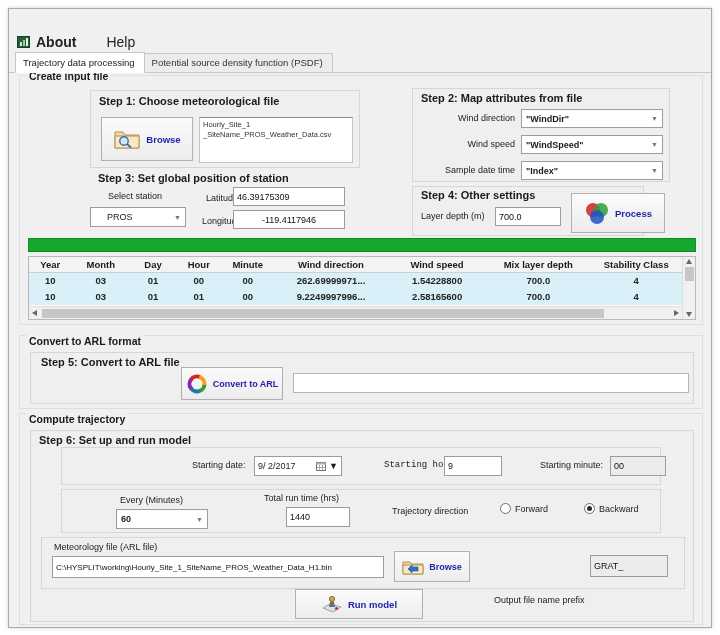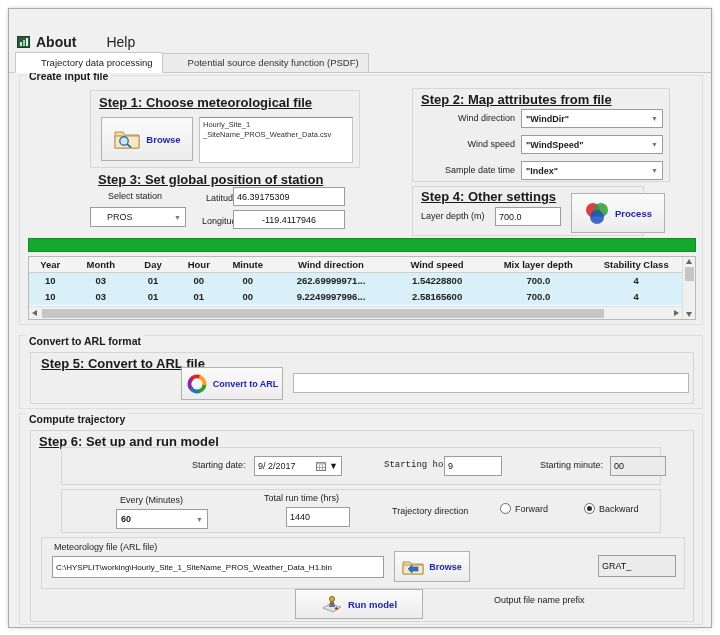--- a/index.html
+++ b/index.html
@@ -10,29 +10,29 @@
   .window{position:absolute;left:8px;top:8px;width:704px;height:620px;background:var(--form_bg);border:1px solid #a9a9a9;box-shadow:0 0 4px rgba(0,0,0,.18);}
   
   .titlebar{position:absolute;left:0;top:0;width:100%;height:22px;background:#fff;border-bottom:1px solid #e8e8e8;display:flex;align-items:center;}
   .title-text{font-size:8.5px;color:#333;margin-left:5px;}
   .close-btn{position:absolute;right:8px;top:3px;width:18px;height:16px;display:flex;align-items:center;justify-content:center;font-size:11px;color:#555;cursor:pointer;}
   
   .menubar{position:absolute;left:0;top:22px;width:100%;height:21px;background:var(--form_bg);display:flex;align-items:center;}
   .menu-item{font-size:14px;color:#222;padding:2px 6px;cursor:pointer;}
   
   .tabstrip{position:absolute;left:0;top:43px;width:100%;height:21px;display:flex;align-items:flex-end;}
-  .tab{font-size:9.5px;padding:3px 9px 4px 25px;border:1px solid #c8c8c8;cursor:pointer;white-space:nowrap;}
+  .tab{font-size:9.5px;padding:3px 9px 4px 7px;border:1px solid #c8c8c8;cursor:pointer;white-space:nowrap;}
   .tab.active{background:#fff;border-bottom:1px solid #fff;margin-left:6px;position:relative;z-index:2;padding-top:4px;}
   .tab.inactive{background:#ececec;color:#333;border-left:none;}
   .tab-baseline{position:absolute;left:0;bottom:0;width:100%;border-bottom:1px solid #c8c8c8;z-index:1;}
   
   .groupbox{position:absolute;border:1px solid #dedede;}
   .group-label{position:absolute;left:6px;top:0px;font-size:10.5px;font-weight:bold;background:var(--form_bg);padding:0 3px;line-height:12px;}
   .panelbox{position:absolute;border:1px solid #d6d6d6;background:#efefef;}
-  .step-label{font-size:13px;font-weight:bold;white-space:nowrap;text-decoration:underline;}
+  .step-label{font-size:11px;font-weight:bold;white-space:nowrap;}
   .lbl{font-size:9px;color:#1c1c1c;white-space:nowrap;}
   .tb{position:absolute;background:#fff;border:1px solid #9c9c9c;font-family:"Liberation Sans",sans-serif;font-size:9px;padding:1px 3px;color:#111;}
   .tb.gray{background:#ececec;}
   .combo{position:absolute;background:#fff;border:1px solid #9c9c9c;display:flex;align-items:center;justify-content:space-between;padding:0 4px;font-size:9px;cursor:pointer;}
   .combo .val{font-weight:bold;}
   .combo .chev{color:#777;font-size:7px;}
   .btn{position:absolute;background:linear-gradient(#fbfbfb,#ececec);border:1px solid #b0b0b0;display:flex;align-items:center;justify-content:center;gap:5px;cursor:pointer;}
   .btn-text{color:var(--button_text);font-weight:bold;font-size:9.5px;white-space:nowrap;}
   .progress-empty{position:absolute;background:#fff;border:1px solid #b5b5b5;}
   .progress-full{position:absolute;background:var(--accent_green);border:1px solid #0f8c24;}
@@ -282,21 +282,21 @@
           <span style="display:inline-flex;">
             <svg width="22" height="18" viewBox="0 0 22 18">
               <path d="M1 4 L8 4 L10 6 L21 6 L21 16 L1 16 Z" fill="#f0d9a6" stroke="#b1934f"></path>
               <path d="M1 7 L21 7 L21 16 L1 16 Z" fill="#f7e7c3" stroke="#b1934f"></path>
               <path d="M8 9 L14 9 L14 7 L18 11 L14 15 L14 13 L8 13 Z" fill="#2f6fd0" stroke="#1d4fa0" stroke-width="0.6" transform="rotate(180 12 11)"></path>
             </svg>
           </span>
           <span class="btn-text" style="font-size:9px;">Browse</span>
         </div>
         <span class="lbl" style="position:absolute;left:452px;top:22px;margin-top:35px;">Output file name prefix</span>
-        <input class="tb gray" style="left: 548px; top: 17px; width: 78px; height: 22px; margin-left: 8px;" readonly="" value="GRAT_">
+        <input class="tb gray" style="left: 548px; top: 17px; width: 78px; height: 22px;" readonly="" value="GRAT_">
       </div>
 
       <div class="btn" style="left:264px;top:158px;width:128px;height:30px;">
         <span style="display:inline-flex;">
           <svg width="22" height="20" viewBox="0 0 22 20">
             <path d="M2 14 L9 10 L20 13 L12 18 Z" fill="#dfe3e8" stroke="#9aa1ab"></path>
             <circle cx="11" cy="5" r="2.6" fill="#d8a93a" stroke="#8a6b1f"></circle>
             <path d="M9 8 L13 8 L14 13 L8 13 Z" fill="#6b6f76"></path>
             <circle cx="15.5" cy="14.5" r="1.6" fill="#c0392b"></circle>
           </svg>

